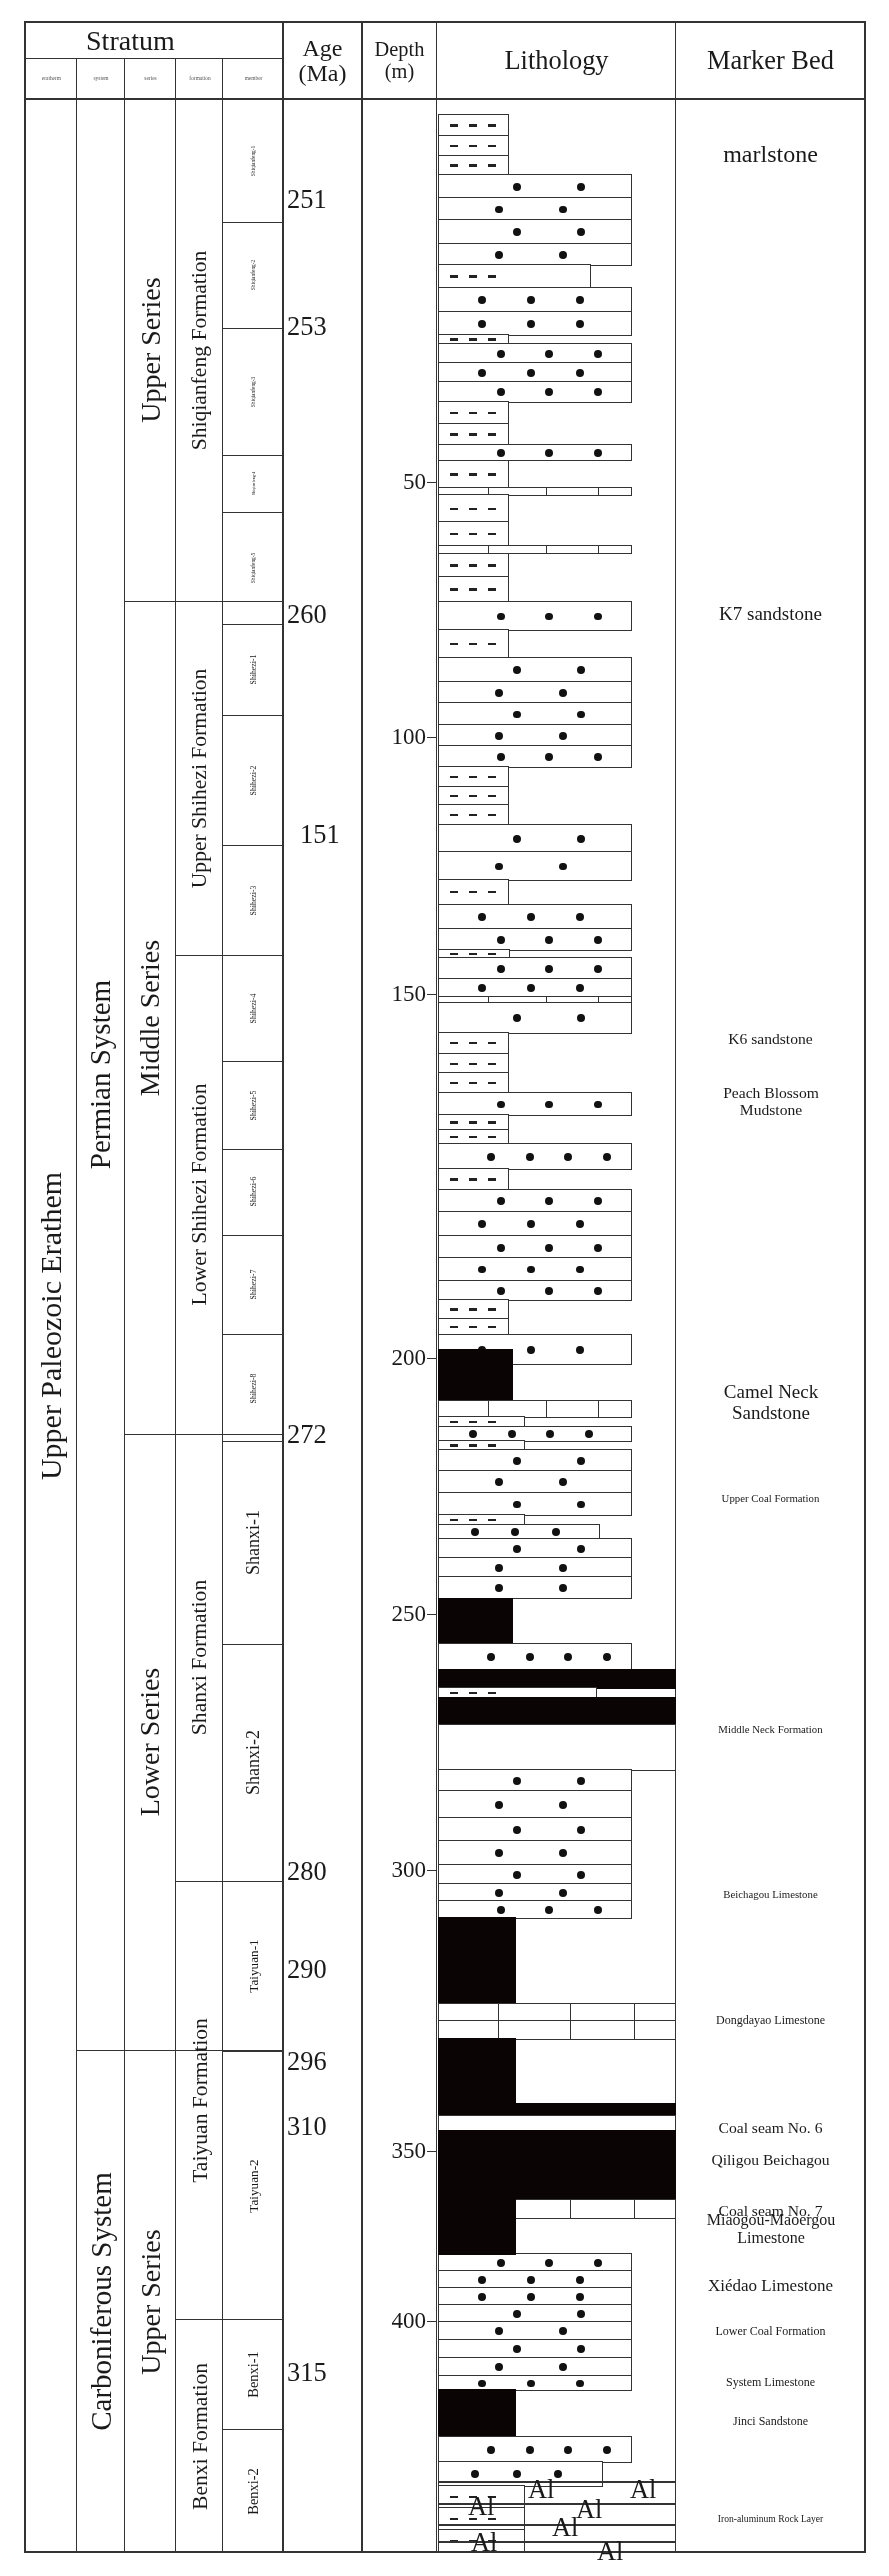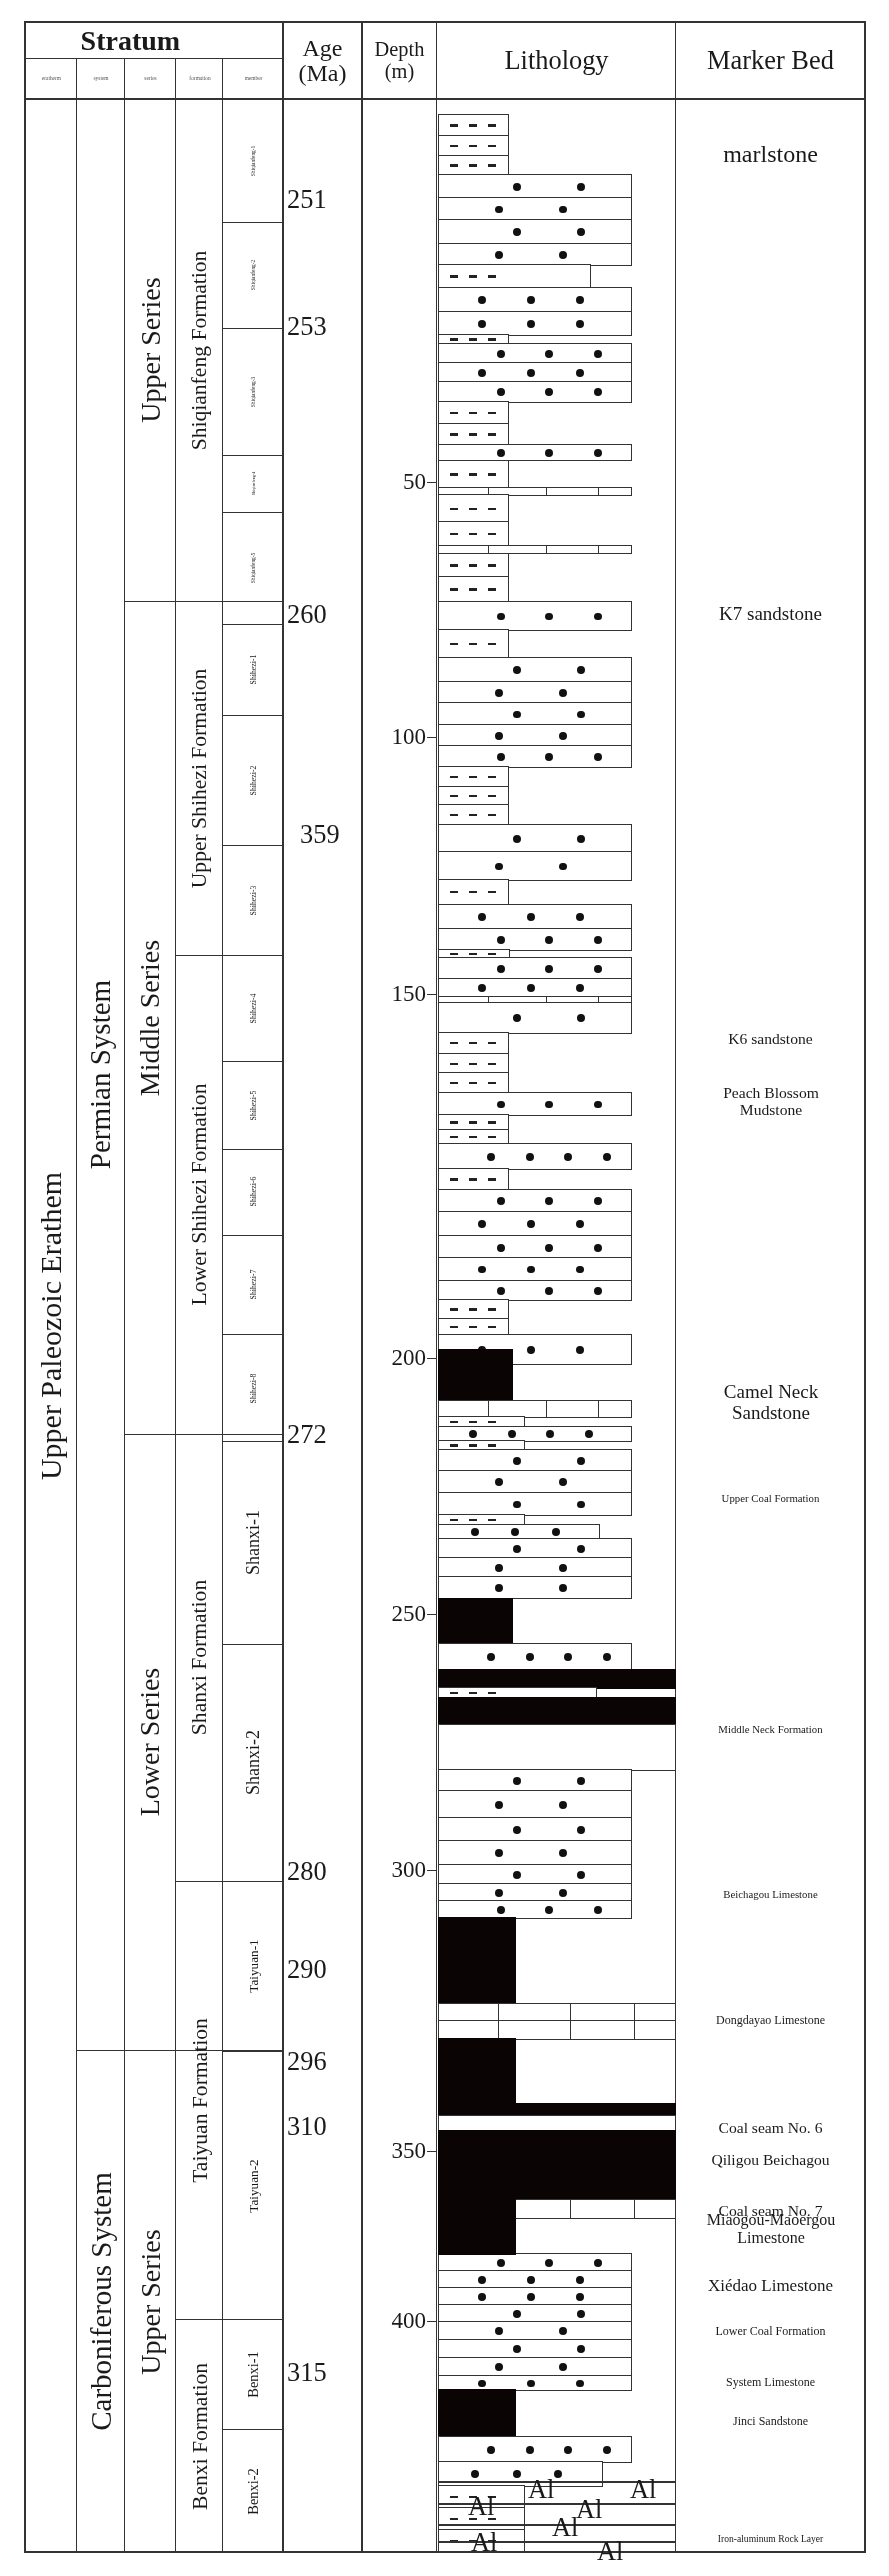--- a/index.html
+++ b/index.html
@@ -26,21 +26,21 @@
   .dash { position:absolute; width:8.4px; height:2.4px; background:#222; }
   .al { position:absolute; font-size:26.4px; font-family:"Liberation Serif", serif; line-height:1; }
   .lsbar { position:absolute; width:0; border-left:1.8px solid #333; }
   .marker { position:absolute; left:677px; width:187px; text-align:center; line-height:1.1; }
 </style>
 </head>
 <body>
 
 <div class="frame"></div>
 
-<div class="hdr hdr-big" style="left:26.4px; top:23.4px; width:208px; height:35px;font-weight:bold;">Stratum</div>
+<div class="hdr hdr-big" style="left:26.4px; top:23.4px; width:208px; height:35px;">Stratum</div>
 <div class="hline" style="left:26.4px; top:58px; width:256px;"></div>
 <div class="hdr hdr-small" style="left:26.4px; top:60px; width:50px; height:38px;">eratherm</div>
 <div class="hdr hdr-small" style="left:78px; top:60px; width:46px; height:38px;">system</div>
 <div class="hdr hdr-small" style="left:126px; top:60px; width:49px; height:38px;">series</div>
 <div class="hdr hdr-small" style="left:177px; top:60px; width:46px; height:38px;">formation</div>
 <div class="hdr hdr-small" style="left:225px; top:60px; width:57px; height:38px;">member</div>
 
 <div class="hdr" style="left:284px; top:23.4px; width:77px; height:75px; flex-direction:column; font-size:24px;">
   <span>Age</span>
   <span>(Ma)</span>
@@ -193,21 +193,21 @@
     <div class="hthin" style="left: 223px; top: 2319px; width: 60px;"></div>
     <div class="vt" style="left: 225px; width: 57px; top: 2429px; height: 124px;">
       <span style="font-size: 14.4px;">Benxi-2</span>
     </div>
     <div class="hthin" style="left: 223px; top: 2429px; width: 60px;"></div>
   </div>
 <div id="col-age">
     <div class="age" style="top: 184px; left: 287px;">251</div>
     <div class="age" style="top: 311px; left: 287px;">253</div>
     <div class="age" style="top: 599px; left: 287px;">260</div>
-    <div class="age" style="top: 819px; left: 300px;">359</div>
+    <div class="age" style="top: 819px; left: 300px;">151</div>
     <div class="age" style="top: 1419px; left: 287px;">272</div>
     <div class="age" style="top: 1856px; left: 287px;">280</div>
     <div class="age" style="top: 1954px; left: 287px;">290</div>
     <div class="age" style="top: 2046px; left: 287px;">296</div>
     <div class="age" style="top: 2111px; left: 287px;">310</div>
     <div class="age" style="top: 2357px; left: 287px;">315</div>
   </div>
 <div id="col-depth">
     <div class="depth" style="top: 470px;">50</div>
     <div class="tick" style="top: 482px;"></div>
@@ -729,15 +729,15 @@
     <div class="marker" style="top: 1889px; font-size: 10.8px;">Beichagou Limestone</div>
     <div class="marker" style="top: 2014px; font-size: 12px;">Dongdayao Limestone</div>
     <div class="marker" style="top: 2119px; font-size: 15.6px;">Coal seam No. 6</div>
     <div class="marker" style="top: 2151px; font-size: 15.6px;">Qiligou Beichagou</div>
     <div class="marker" style="top: 2170px; font-size: 15.6px; margin-top: 32px;">Coal seam No. 7</div>
     <div class="marker" style="top: 2211px; font-size: 16px; width: 132px; left: 705px;">Miaogou-Maoergou Limestone</div>
     <div class="marker" style="top: 2277px; font-size: 17px;">Xiédao Limestone</div>
     <div class="marker" style="top: 2325px; font-size: 12px;">Lower Coal Formation</div>
     <div class="marker" style="top: 2376px; font-size: 12px;">System Limestone</div>
     <div class="marker" style="top: 2415px; font-size: 12px;">Jinci Sandstone</div>
-    <div class="marker" style="top: 2514px; font-size: 9.6px; margin-top: 20px;">Iron-aluminum Rock Layer</div>
+    <div class="marker" style="top: 2514px; font-size: 9.6px;">Iron-aluminum Rock Layer</div>
   </div>
 
 
 </body></html>

